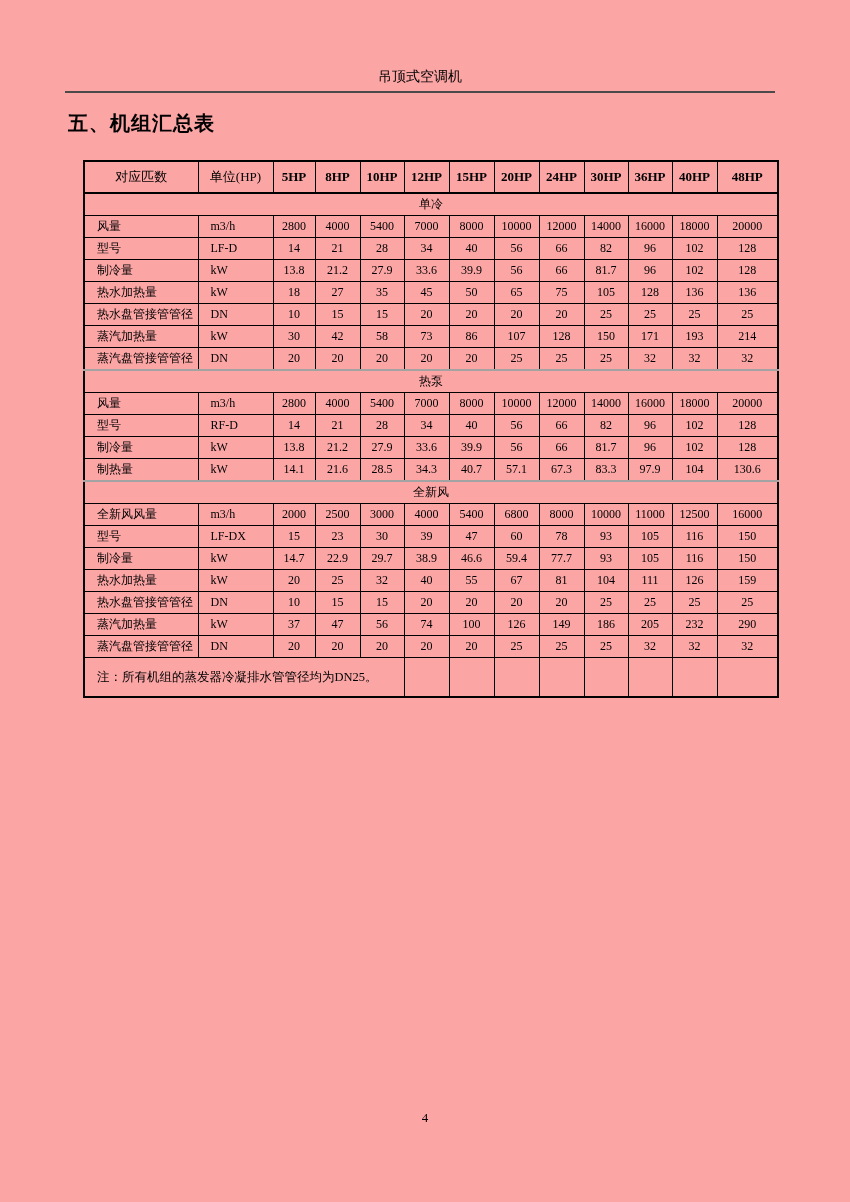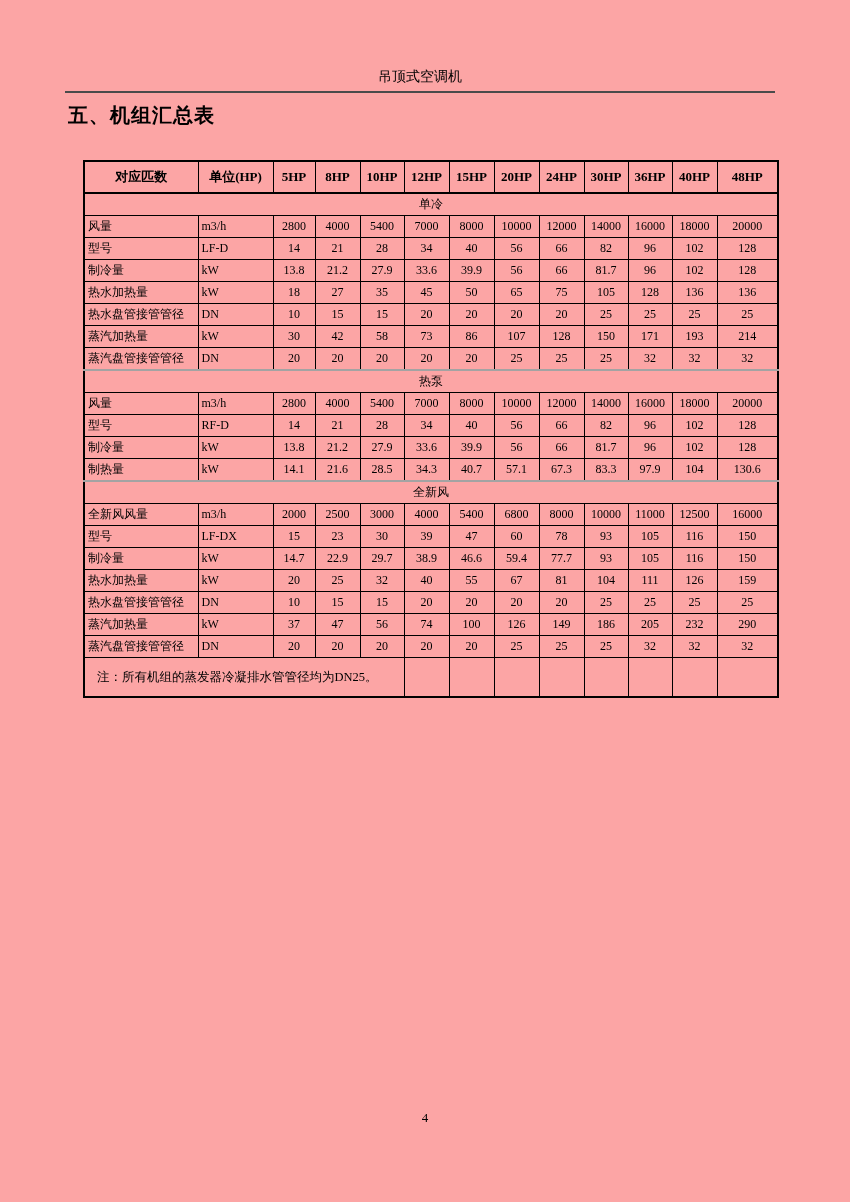--- a/index.html
+++ b/index.html
@@ -17,21 +17,21 @@
     top: 68px;
     left: 65px;
     width: 710px;
     text-align: center;
     font-size: 14px;
     padding-bottom: 5px;
     border-bottom: 2px solid #4a4a4a;
   }
   .doc-title {
     position: absolute;
-    top: 102px;
+    top: 110px;
     left: 68px;
     font-size: 20px;
     font-weight: bold;
     letter-spacing: 1px;
   }
   .spec-table {
     position: absolute;
     top: 160px;
     left: 83px;
     border-collapse: collapse;
@@ -52,24 +52,24 @@
   }
   .spec-table th {
     height: 30px;
     font-weight: bold;
     border-bottom: 2px solid #000;
     font-size: 13px;
   }
   .spec-table td.label-cell,
   .spec-table td.unit-cell {
     text-align: left;
-    padding-left: 3px;
+    padding-left: 12px;
     margin-left: 36px;
   }
-  .spec-table th.label-head { font-weight: bold; }
+  .spec-table th.label-head { font-weight: normal; }
   .spec-table tr.section-row td {
     border-top: 2px solid #a3a3a3;
     height: 21px;
     text-align: center;
   }
   .spec-table tr.note-row td {
     height: 38px;
   }
   .spec-table tr.note-row td.note-cell {
     text-align: left;

